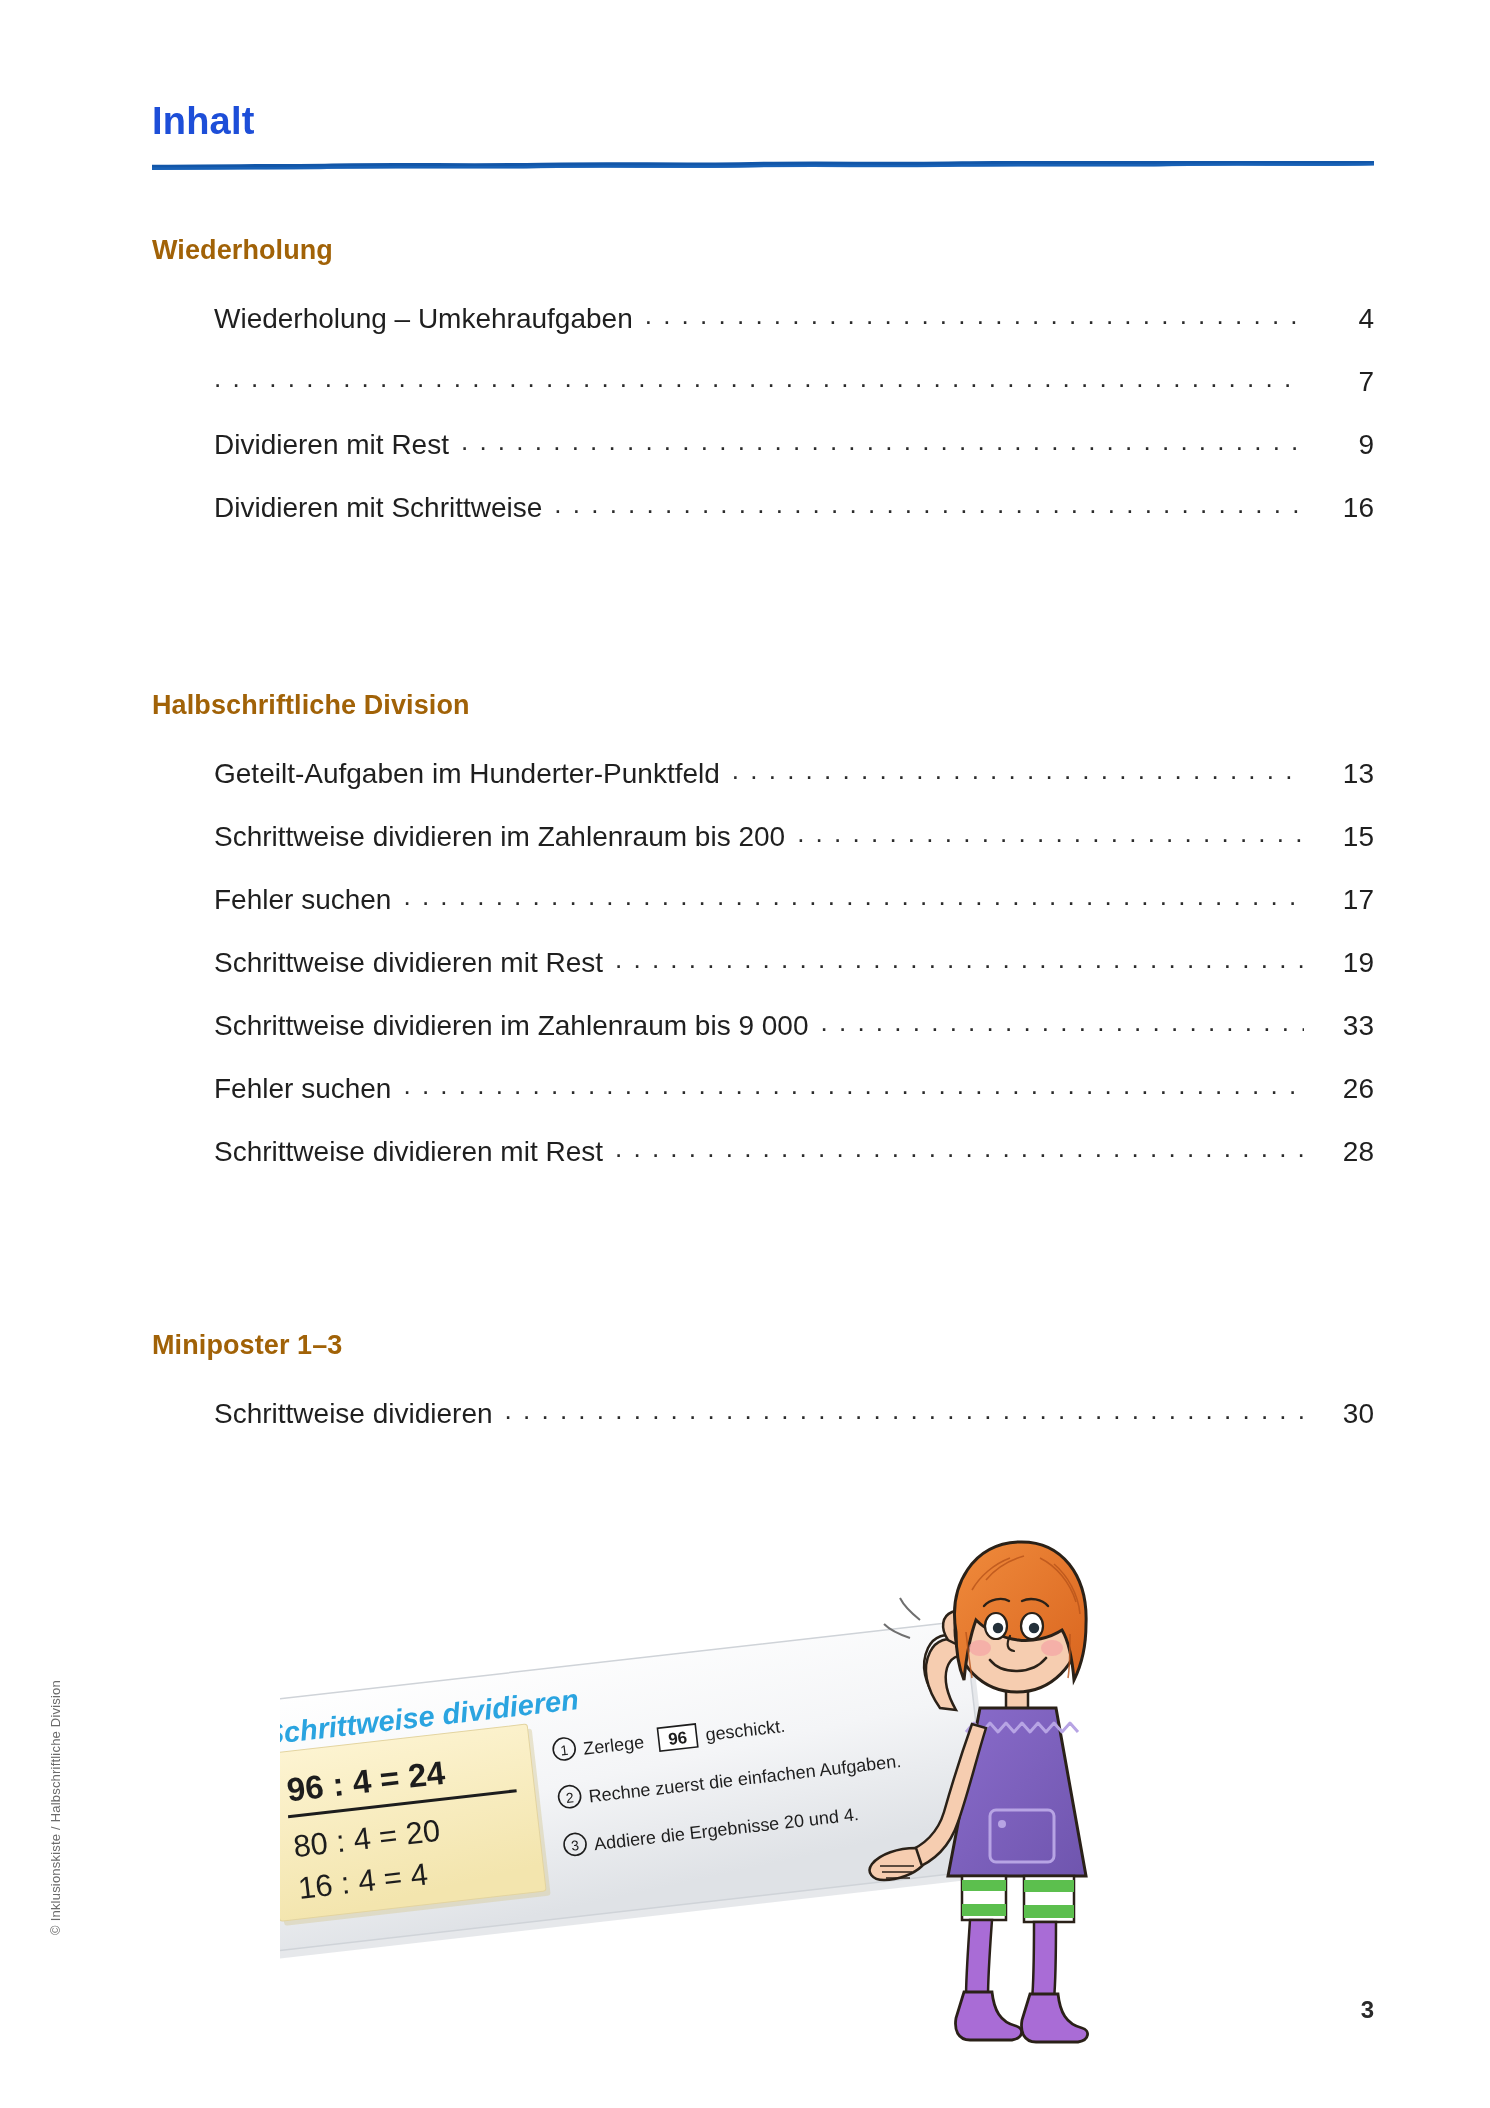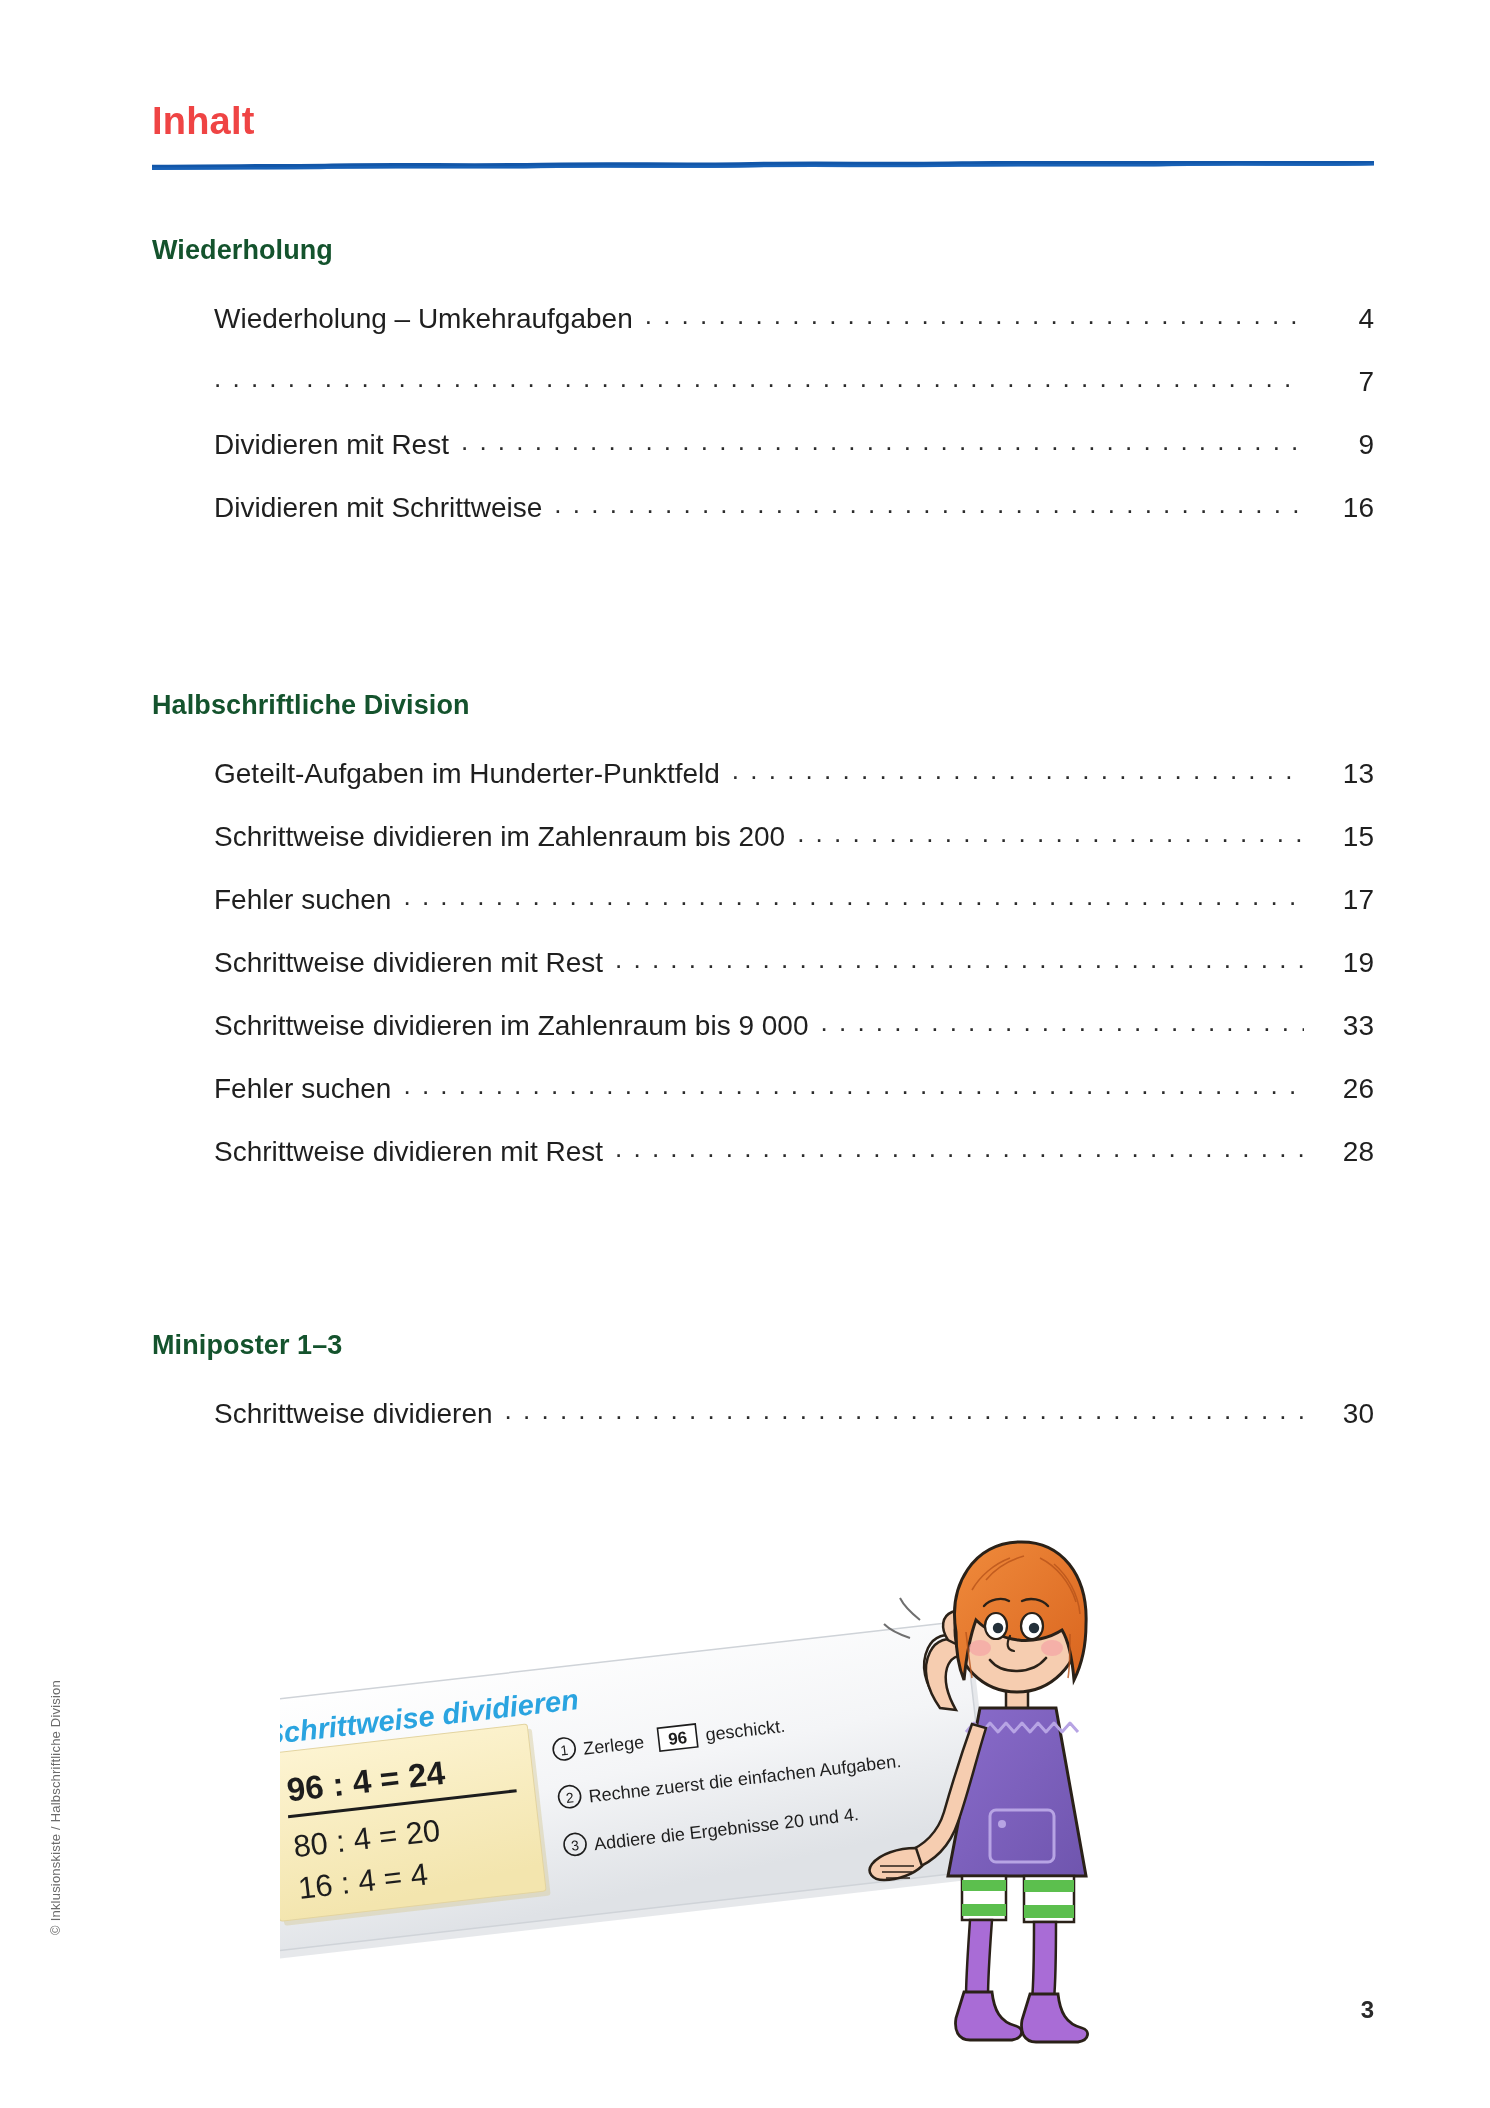--- a/index.html
+++ b/index.html
@@ -20,21 +20,21 @@
   }
 
   
   .toc-title {
     position: absolute;
     left: 152px;
     top: 100px;
     font-size: 38px;
     font-weight: 700;
     letter-spacing: 0.2px;
-    color: #ef4444;
+    color: #1d4ed8;
   }
   .rule {
     position: absolute;
     left: 152px;
     top: 161px;
     width: 1222px;
     height: 9px;
   }
   .rule svg { display: block; width: 100%; height: 100%; }
 
@@ -46,21 +46,21 @@
     width: 1490px;
   }
   .section {
     position: absolute;
     left: 152px;
     width: 1222px;
   }
   .section-title {
     font-size: 27px;
     font-weight: 700;
-    color: #14532d;
+    color: #a16207;
     margin: 0 0 34px 0;
     letter-spacing: 0.1px;
   }
   .entry {
     display: flex;
     align-items: baseline;
     font-size: 28px;
     color: #1f1f1f;
     margin-left: 62px;
     margin-bottom: 28px;

